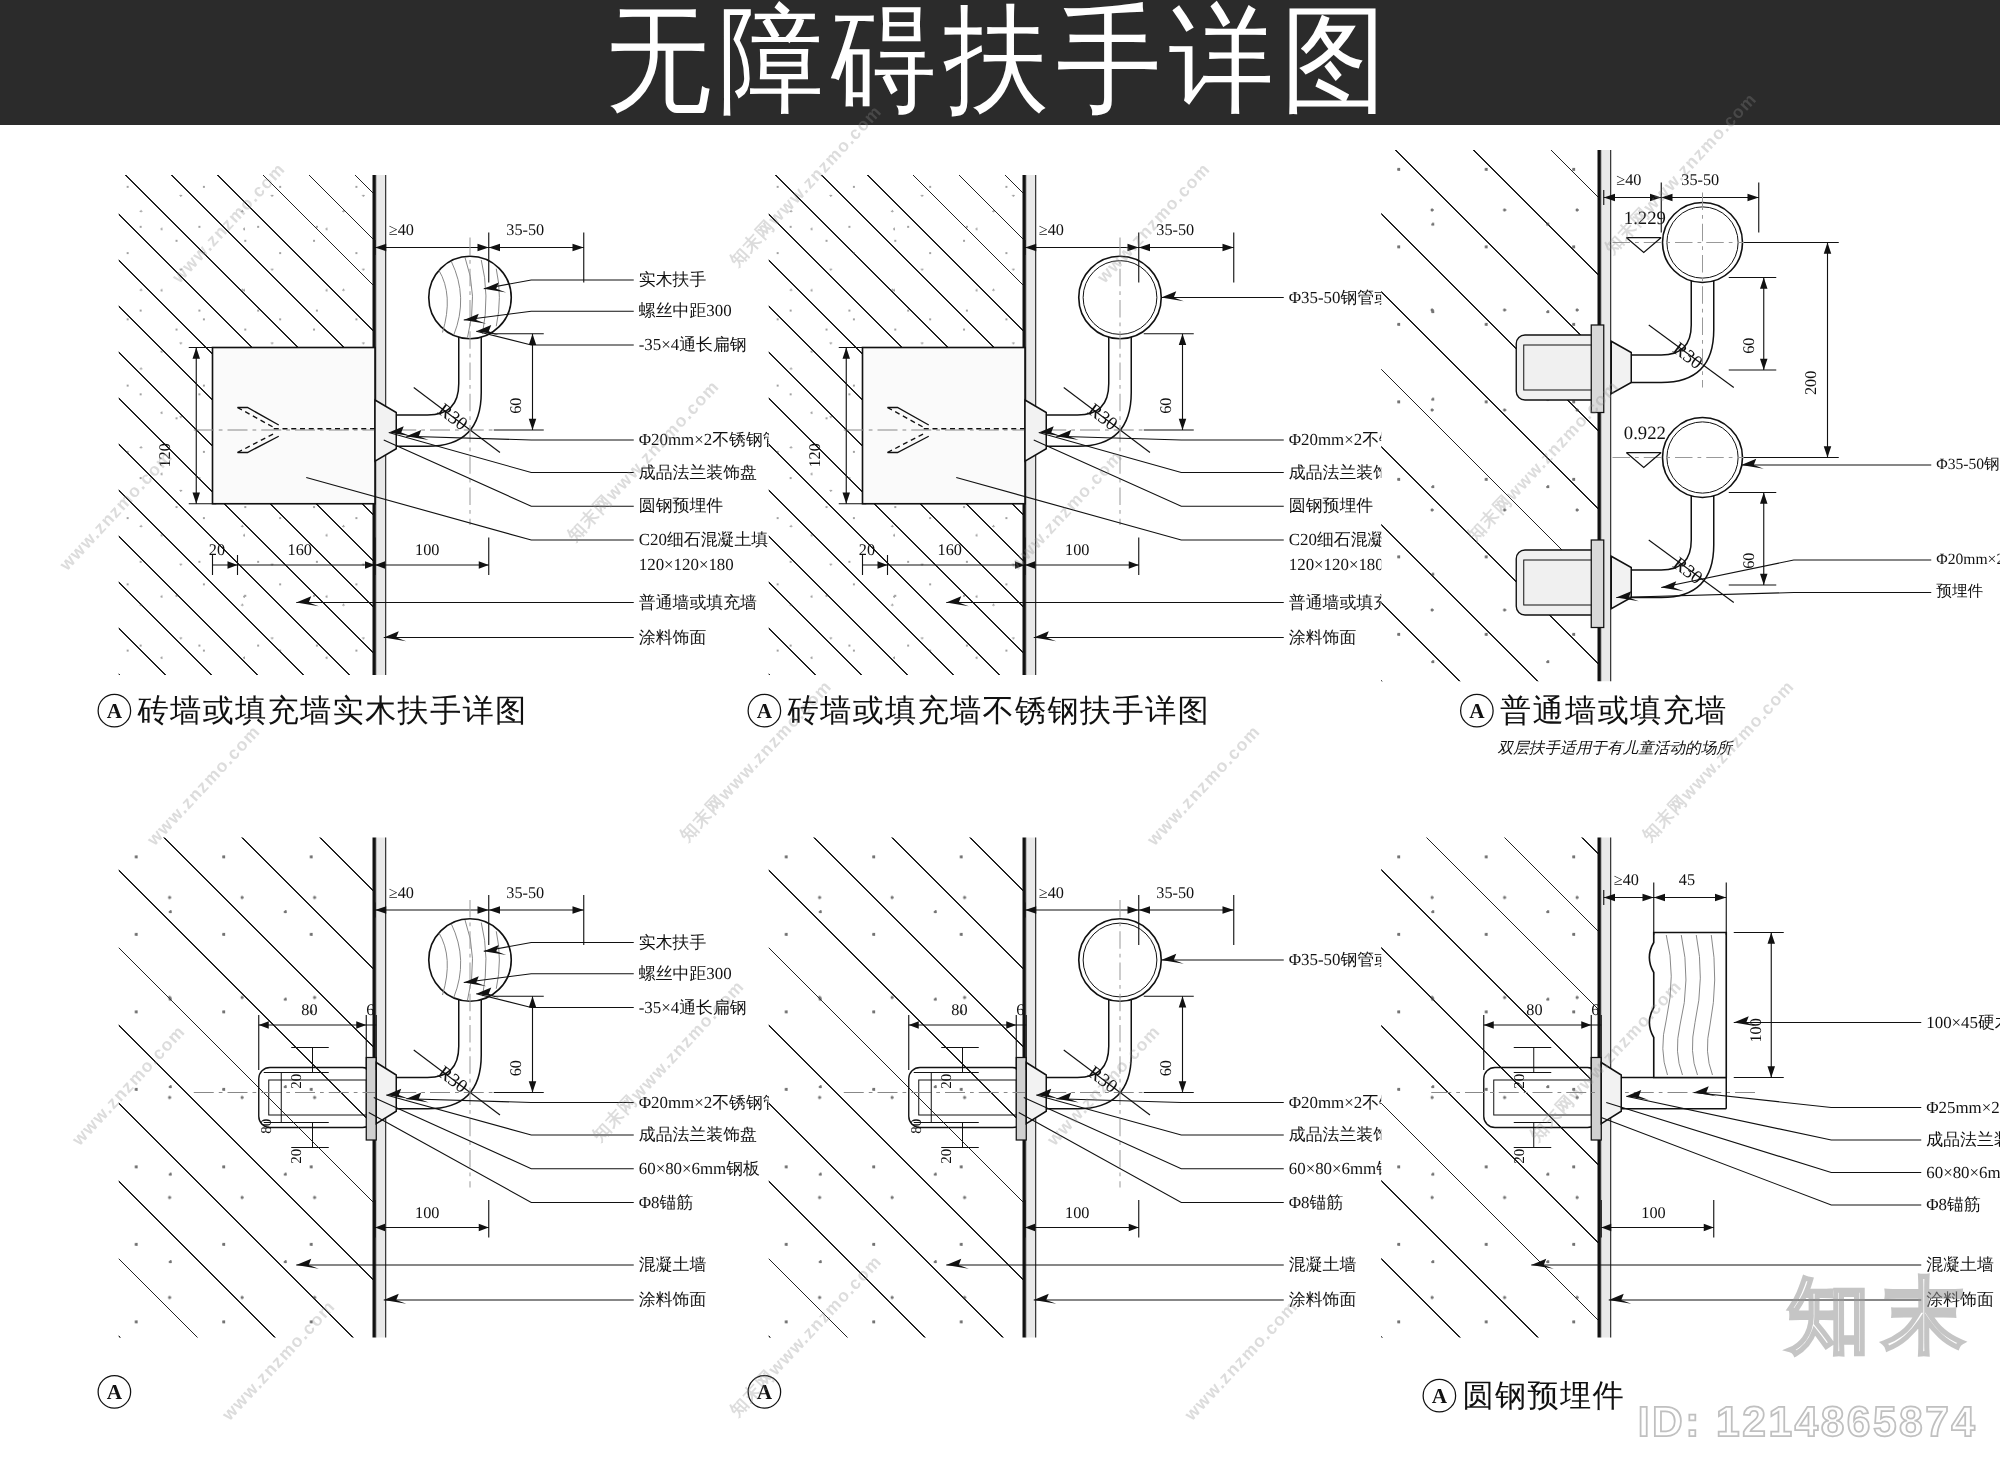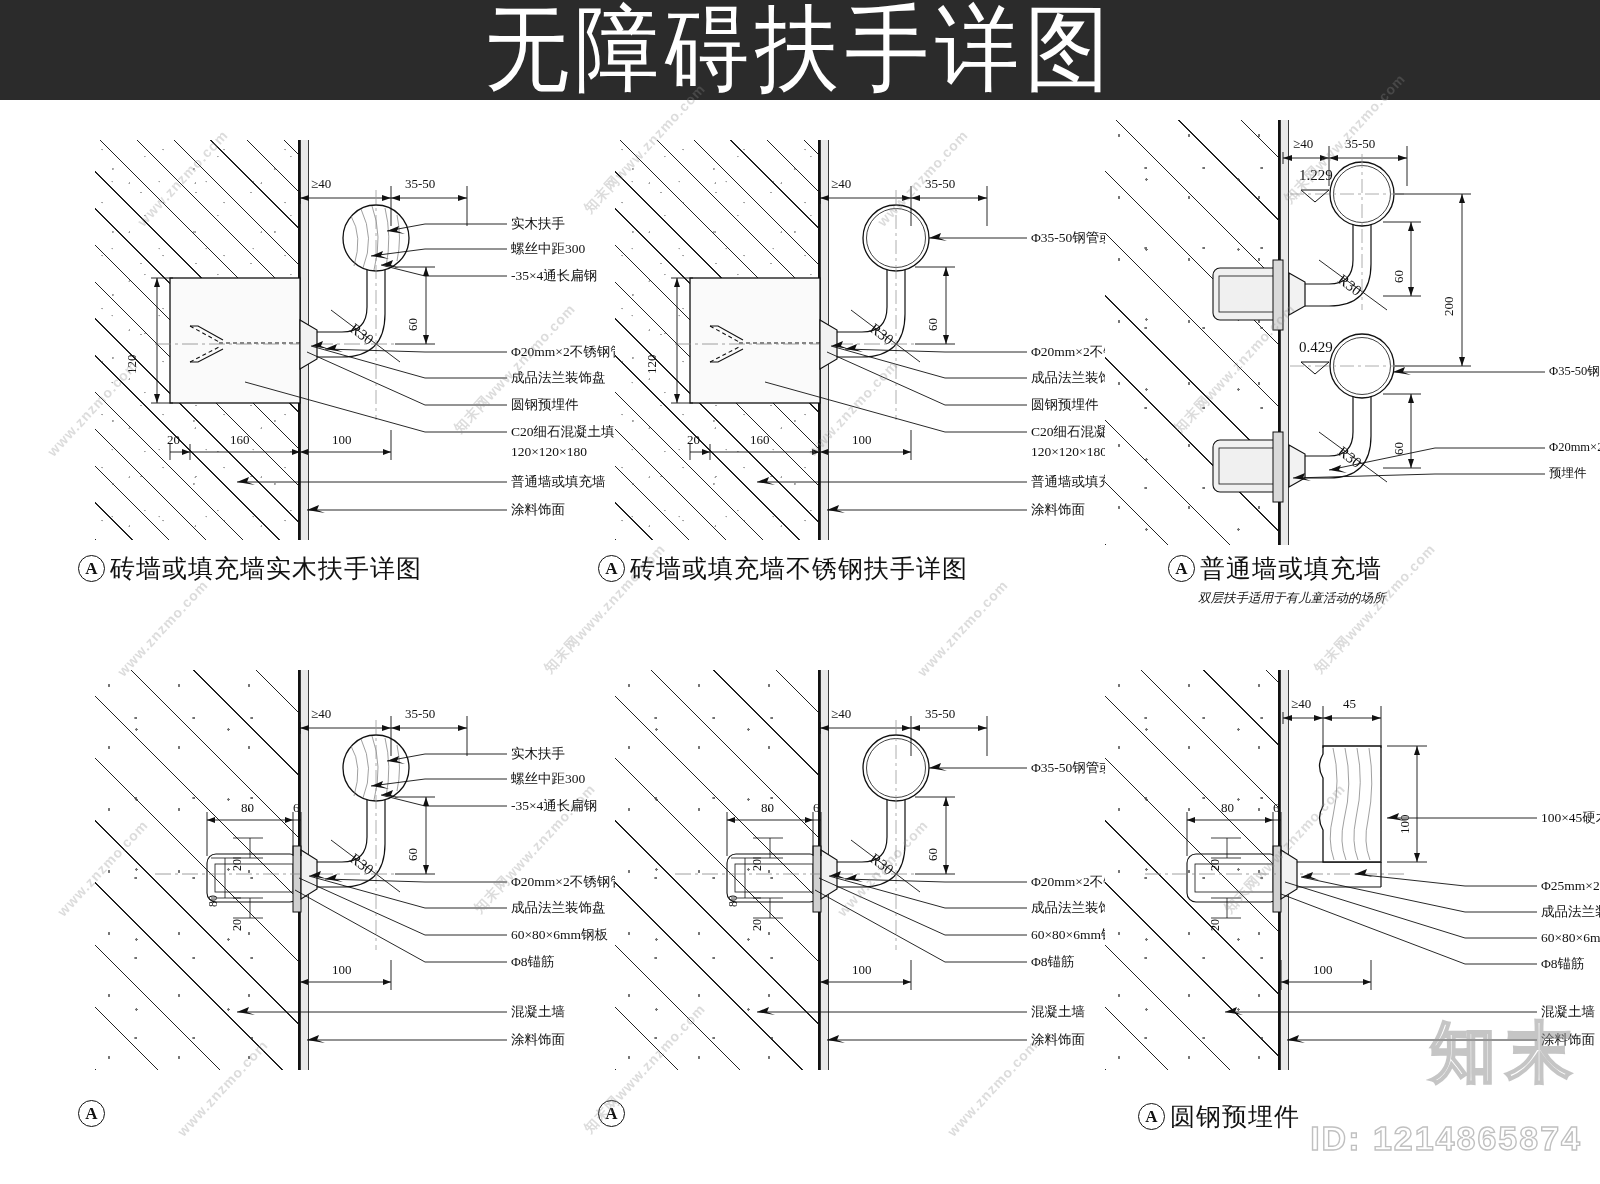--- a/index.html
+++ b/index.html
@@ -367,21 +367,21 @@
           <path d="M288 262 l12 -5 l-2 5 l8 3 z"></path>
           <path d="M224 360 l12 -5 l-2 5 l8 3 z"></path>
           <path d="M188 368 l12 -5 l-2 5 l8 3 z"></path>
         </g>
       </g>
     </svg>
 
     <div class="dimtxt" style="left:188px; top:26px;">≥40</div>
     <div class="dimtxt" style="left:240px; top:26px;">35-50</div>
     <div class="dimtxt" style="left:194px; top:57px; font-size:15px;">1.229</div>
-    <div class="dimtxt" style="left:194px; top:229px; font-size:15px;">0.429</div>
+    <div class="dimtxt" style="left:194px; top:229px; font-size:15px;">0.922</div>
     <div class="dimtxt v" style="left:302px; top:157px; transform:rotate(-90deg);">60</div>
     <div class="dimtxt v" style="left:302px; top:329px; transform:rotate(-90deg);">60</div>
     <div class="dimtxt v" style="left:352px; top:190px; transform:rotate(-90deg);">200</div>
     <div class="dimtxt" style="left:232px; top:167px; transform:rotate(37deg); font-size:15px;">R30</div>
     <div class="dimtxt" style="left:232px; top:339px; transform:rotate(37deg); font-size:15px;">R30</div>
 
     <div class="leadtxt sm" style="left:444px; top:253px;">Φ35-50钢管或不锈钢</div>
     <div class="leadtxt sm" style="left:444px; top:329px;">Φ20mm×2不锈钢管</div>
     <div class="leadtxt sm" style="left:444px; top:355px;">预埋件</div>
   </div>

